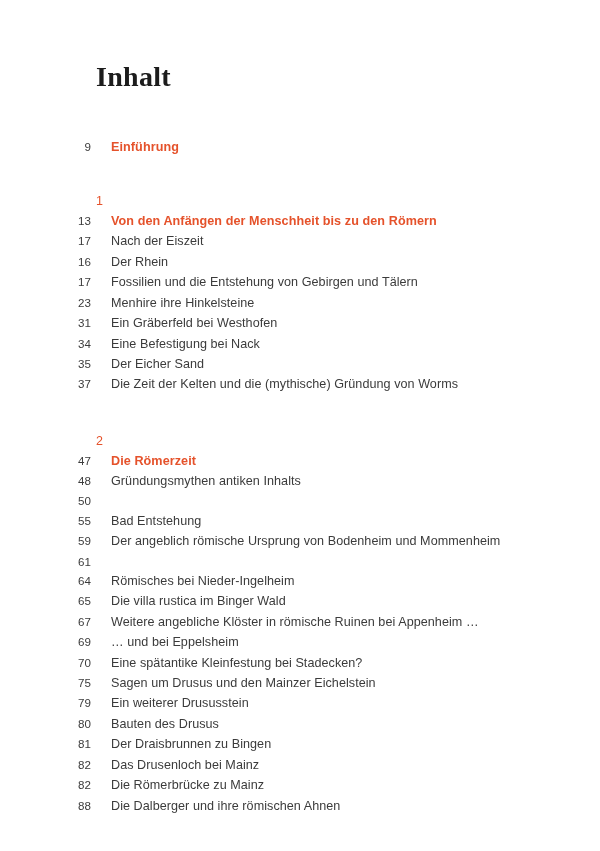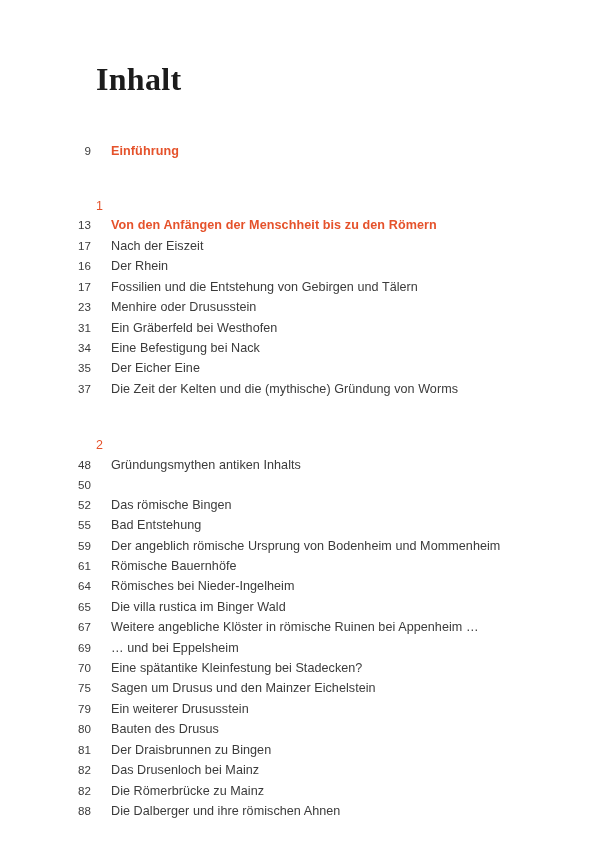--- a/index.html
+++ b/index.html
@@ -25,21 +25,21 @@
   .content {
     position: absolute;
     left: 72px;
     top: 62px;
     width: 460px;
   }
 
   
   .page-title {
     font-family: "Liberation Serif", serif;
-    font-size: 32px;
+    font-size: 28px;
     font-weight: bold;
     color: #1c1c1c;
     letter-spacing: 0.3px;
     margin: 0 0 0 24px;
     line-height: 1.1;
   }
 
   
   .toc-group {
     margin: 0;
@@ -115,63 +115,62 @@
           <div class="toc-entry">
             <span class="entry-page">16</span>
             <span class="entry-label">Der Rhein</span>
           </div>
           <div class="toc-entry">
             <span class="entry-page">17</span>
             <span class="entry-label">Fossilien und die Entstehung von Gebirgen und Tälern</span>
           </div>
           <div class="toc-entry">
             <span class="entry-page">23</span>
-            <span class="entry-label">Menhire oder Drususstein</span>
+            <span class="entry-label">Menhire ihre Hinkelsteine</span>
           </div>
           <div class="toc-entry">
             <span class="entry-page">31</span>
             <span class="entry-label">Ein Gräberfeld bei Westhofen</span>
           </div>
           <div class="toc-entry">
             <span class="entry-page">34</span>
             <span class="entry-label">Eine Befestigung bei Nack</span>
           </div>
           <div class="toc-entry">
             <span class="entry-page">35</span>
-            <span class="entry-label">Der Eicher Eine</span>
+            <span class="entry-label">Der Eicher Sand</span>
           </div>
           <div class="toc-entry">
             <span class="entry-page">37</span>
             <span class="entry-label">Die Zeit der Kelten und die (mythische) Gründung von Worms</span>
           </div>
         </div>
         <div class="toc-group group-ch2">
           <div class="chapter-number">2</div>
+          <div class="toc-entry is-chapter">
+            <span class="entry-page">47</span>
+            <span class="entry-label">Die Römerzeit</span>
+          </div>
           <div class="toc-entry">
             <span class="entry-page">48</span>
             <span class="entry-label">Gründungsmythen antiken Inhalts</span>
           </div>
           <div class="toc-entry">
             <span class="entry-page">50</span>
           </div>
           <div class="toc-entry">
-            <span class="entry-page">52</span>
-            <span class="entry-label">Das römische Bingen</span>
-          </div>
-          <div class="toc-entry">
             <span class="entry-page">55</span>
             <span class="entry-label">Bad Entstehung</span>
           </div>
           <div class="toc-entry">
             <span class="entry-page">59</span>
             <span class="entry-label">Der angeblich römische Ursprung von Bodenheim und Mommenheim</span>
           </div>
           <div class="toc-entry">
             <span class="entry-page">61</span>
-            <span class="entry-label">Römische Bauernhöfe</span>
           </div>
           <div class="toc-entry">
             <span class="entry-page">64</span>
             <span class="entry-label">Römisches bei Nieder-Ingelheim</span>
           </div>
           <div class="toc-entry">
             <span class="entry-page">65</span>
             <span class="entry-label">Die villa rustica im Binger Wald</span>
           </div>
           <div class="toc-entry">

